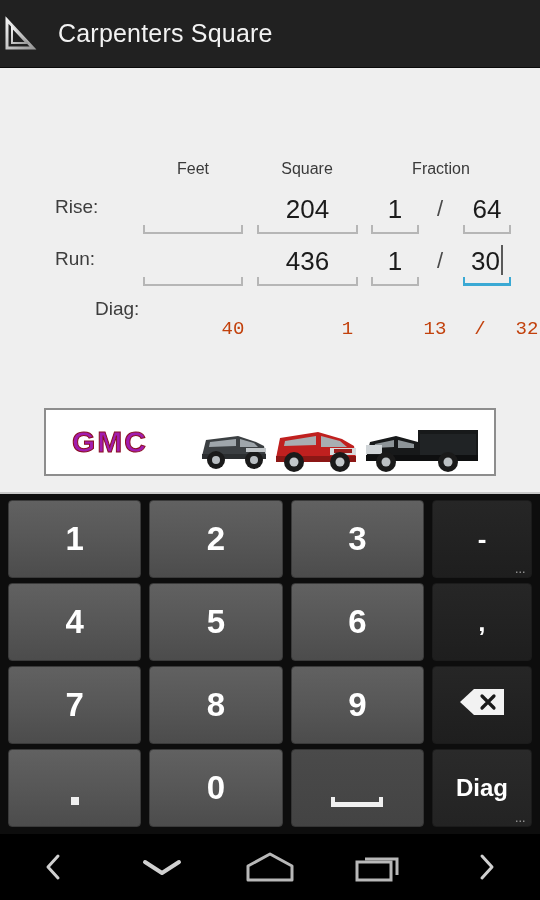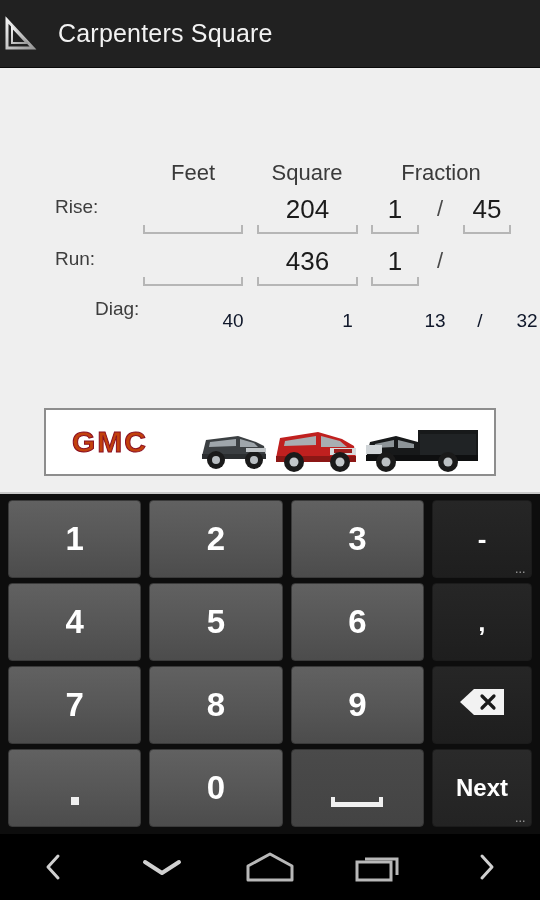--- a/index.html
+++ b/index.html
@@ -31,21 +31,21 @@
   
   .form {
     position:relative;
     height:420px;
     background:#efefef;
   }
   .colheads {
     position:absolute; left:0; top:92px; width:540px; height:26px;
   }
   .colhead {
-    position:absolute; font-size:22px; color:#3a3a3a; text-align:center;
+    position:absolute; font-size:16px; color:#3a3a3a; text-align:center;
     transform:translateX(-50%);
   }
   .ch-feet     { left:193px; }
   .ch-inches   { left:307px; }
   .ch-fraction { left:441px; }
 
   .row { position:absolute; left:0; width:516px; height:56px; }
   .row-rise { top:124px; }
   .row-run  { top:176px; }
   .row-diag { top:230px; height:32px;margin-left:40px; }
@@ -83,35 +83,35 @@
   }
 
   
   .c-feet  { left:143px; width:100px; }
   .c-inch  { left:257px; width:101px; }
   .c-num   { left:371px; width:48px; }
   .c-slash { left:425px; width:30px; font-size:22px; color:#4a4a4a; }
   .c-den   { left:463px; width:48px; }
 
   .static-cell {
-    position:absolute; top:8px; height:30px;
+    position:absolute; top:16px; height:30px;
     display:flex; align-items:center; justify-content:center;
-    font-size:19px; color:#0f172a;
+    font-size:19px; color:#c2410c;font-family:Liberation Mono, monospace;
   }
 
   
   .ad {
     position:absolute; left:44px; top:408px; width:452px; height:68px;
     background:#ffffff; border:2px solid #8d8d8d;
     overflow:hidden;
   }
   .ad-logo {
     position:absolute; left:26px; top:50%; transform:translateY(-50%);
     font-size:30px; font-weight:bold; letter-spacing:2px;
-    color:#c2410c; -webkit-text-stroke:1px #8b0f22;
+    color:#a21caf; -webkit-text-stroke:1px #8b0f22;
     font-family:"Liberation Sans", sans-serif;
   }
   .ad-vehicles { position:absolute; right:4px; top:2px; }
 
   
   .keyboard {
     position:absolute; left:0; top:492px; width:540px; height:342px;
     background:#0d0d0d;
     border-top:2px solid #c8c8c8;
     padding:6px 4px 4px 4px;
@@ -211,21 +211,21 @@
     <div class="field c-num">
       <span class="val">1</span>
       <span class="ul"></span>
     </div>
 
     <div class="field c-slash">
       <span class="val">/</span>
     </div>
 
     <div class="field c-den">
-      <span class="val">45</span>
+      <span class="val">64</span>
       <span class="ul"></span>
     </div>
   </div>
 
   <div class="row row-run">
     <span class="rowlabel">Run:</span>
 
     <div class="field c-feet">
       <span class="val"></span>
       <span class="ul"></span>
@@ -238,20 +238,25 @@
 
     <div class="field c-num">
       <span class="val">1</span>
       <span class="ul"></span>
     </div>
 
     <div class="field c-slash">
       <span class="val">/</span>
     </div>
 
+    <div class="field c-den focused">
+      <span class="val">30</span>
+        <span class="caret"></span>
+      <span class="ul"></span>
+    </div>
   </div>
 
   <div class="row row-diag">
     <span class="rowlabel">Diag:</span>
     <div class="static-cell c-feet">40</div>
     <div class="static-cell c-inch">1</div>
     <div class="static-cell c-num">13</div>
     <div class="static-cell c-slash">/</div>
     <div class="static-cell c-den">32</div>
   </div>
@@ -340,21 +345,21 @@
 
   <div class="krow">
     <div class="key num dot">
       <span class="dot-glyph"></span>
     </div>
     <div class="key num">0</div>
     <div class="key space">
       <span class="space-glyph"></span>
     </div>
     <div class="key fn next-key">
-      <span>Next</span>
+      <span>Diag</span>
       <span class="hint">...</span>
     </div>
   </div>
 </div>
 
 <div class="navbar">
   <div class="navslot">
     <svg width="26" height="30" viewBox="0 0 26 30">
       <path d="M17 4 L7 15 L17 26" fill="none" stroke="#d0d0d0" stroke-width="3" stroke-linecap="round" stroke-linejoin="round"></path>
     </svg>

